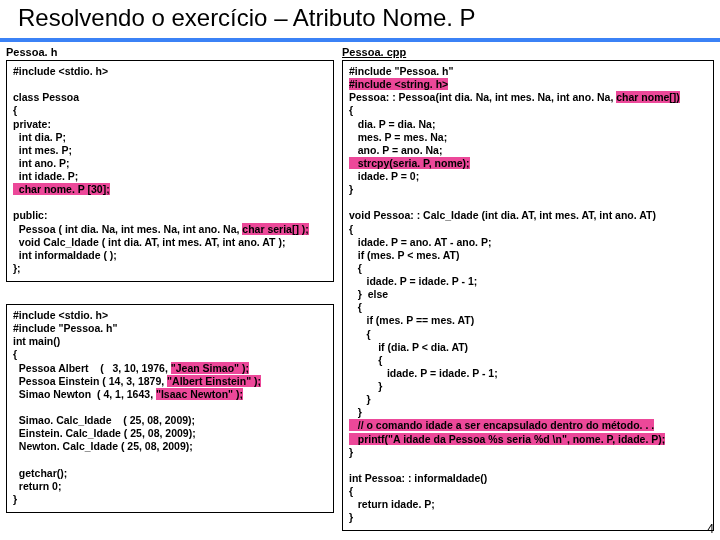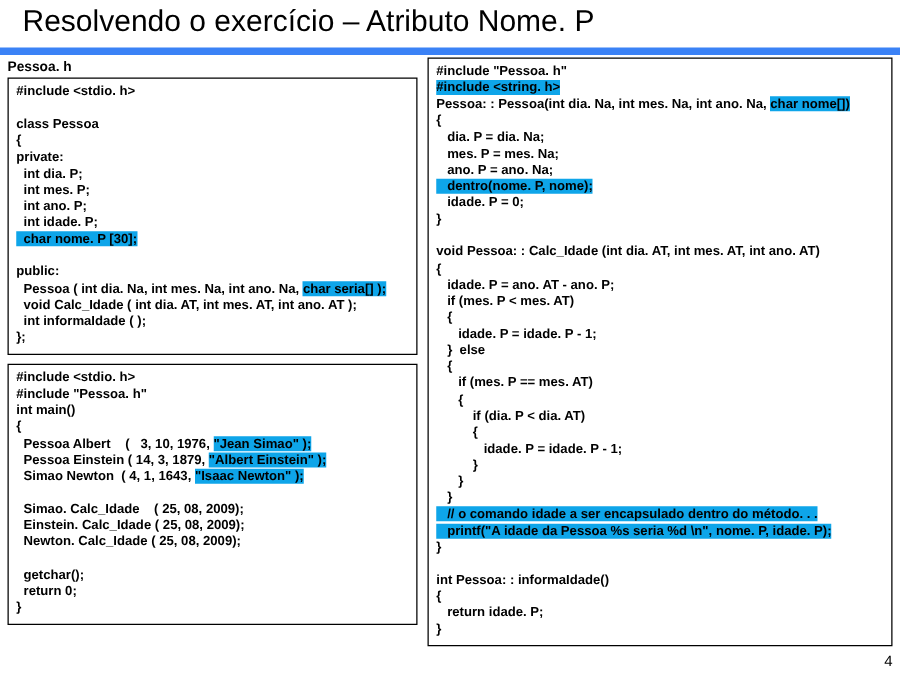--- a/index.html
+++ b/index.html
@@ -7,21 +7,21 @@
     width: 720px;
     height: 540px;
     background: #fff;
     font-family: Arial, sans-serif;
     position: relative;
     overflow: hidden;
   }
   .title {
     font-size: 24px;
     padding: 4px 0 6px 18px;
-    border-bottom: 6px solid #3b82f6;
+    border-bottom: 4px solid #3b82f6;
     font-weight: 400;
   }
   .content {
     display: flex;
     width: 100%;
   }
   .col-left {
     width: 340px;
     padding: 2px 6px 0 6px;
   }
@@ -35,26 +35,26 @@
     padding: 2px 0 2px 0;
   }
   .panel-label.right { text-decoration: underline; }
   .code-box {
     border: 1px solid #000;
     padding: 4px 6px 6px 6px;
     font-size: 10.5px;
     line-height: 1.25;
     font-family: Arial, sans-serif;
     white-space: pre;
-    margin-bottom: 7px;
+    margin-bottom: 22px;
     overflow: hidden;
   }
   .code-box.tall { min-height: 440px; }
   .kw { font-weight: bold; }
-  .hl { background: #0ea5e9; }
+  .hl { background: #ec4899; }
   .page-num {
     position: absolute;
     right: 6px;
     bottom: 4px;
     font-size: 12px;
   }
 </style>
 </head>
 <body>
 
@@ -94,29 +94,30 @@
   Simao. Calc_Idade    ( 25, 08, 2009);
   Einstein. Calc_Idade ( 25, 08, 2009);
   Newton. Calc_Idade ( 25, 08, 2009);
 
   getchar();
   return 0;
 }</span></div>
   </div>
 
   <div class="col-right">
+    <div class="panel-label right">Pessoa. cpp</div>
 
     <div class="code-box tall"><span class="kw">#include "Pessoa. h"</span>
 <span class="kw hl">#include &lt;string. h&gt;</span>
 <span class="kw">Pessoa: : Pessoa(int dia. Na, int mes. Na, int ano. Na, </span><span class="kw hl">char nome[])</span>
 <span class="kw">{
    dia. P = dia. Na;
    mes. P = mes. Na;
    ano. P = ano. Na;</span>
-<span class="kw hl">   dentro(nome. P, nome);</span>
+<span class="kw hl">   strcpy(seria. P, nome);</span>
 <span class="kw">   idade. P = 0;
 }</span>
 <span class="kw">
 void Pessoa: : Calc_Idade (int dia. AT, int mes. AT, int ano. AT)
 {
    idade. P = ano. AT - ano. P;
    if (mes. P &lt; mes. AT)
    {
       idade. P = idade. P - 1;
    }  else

